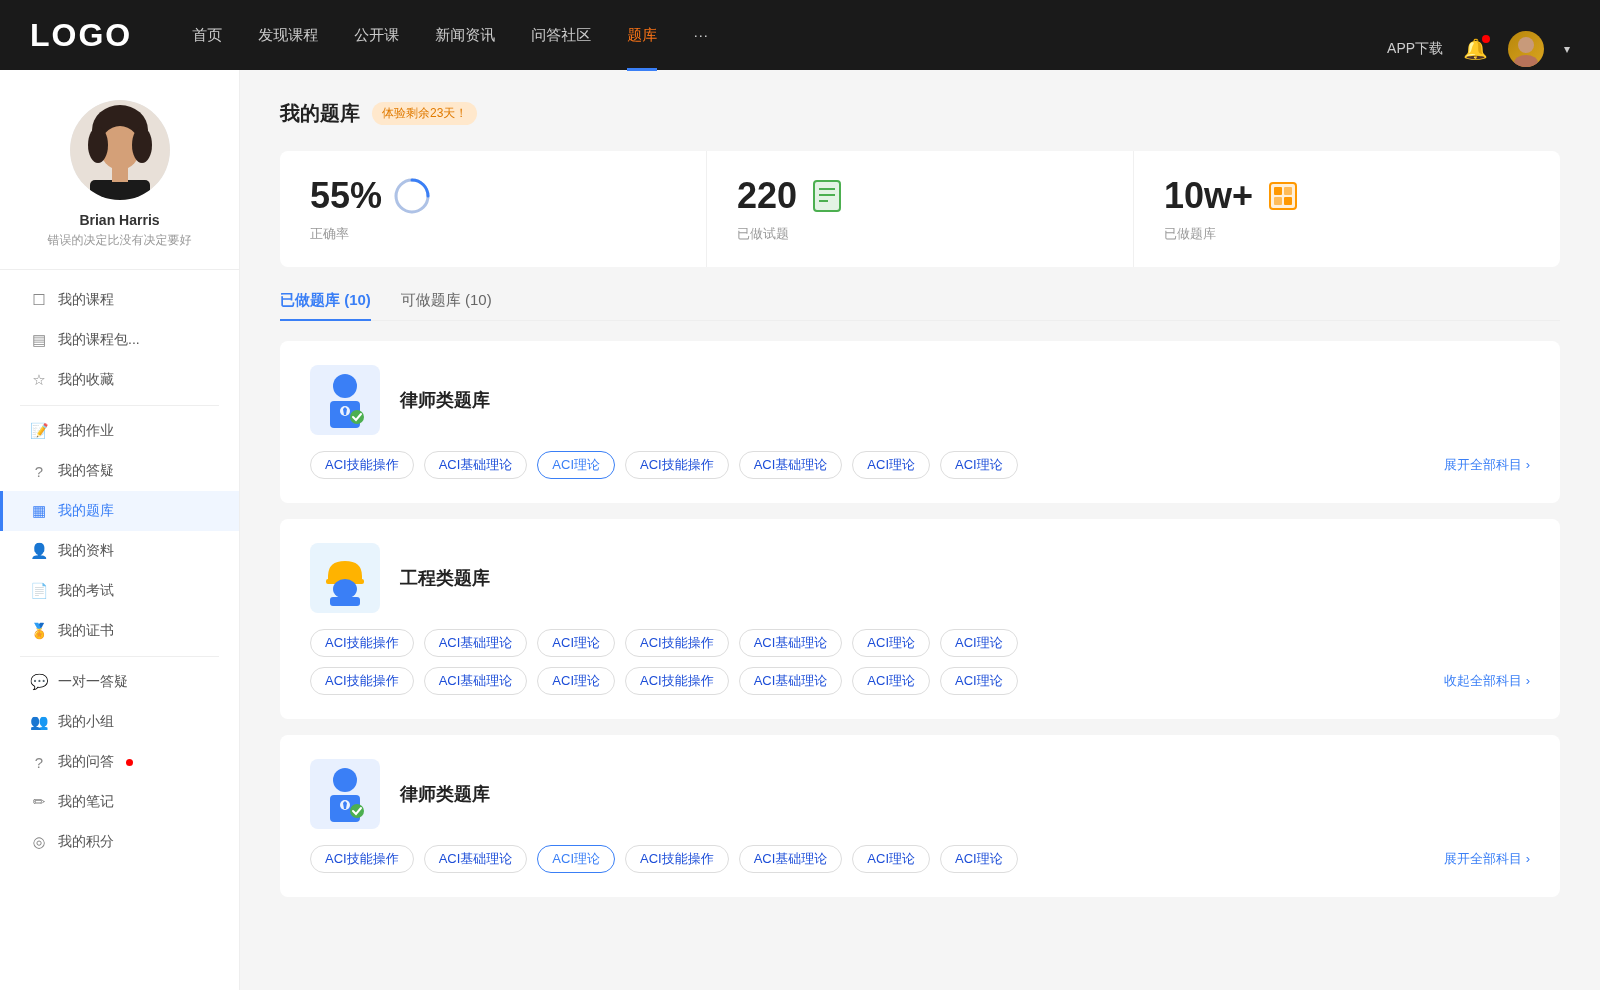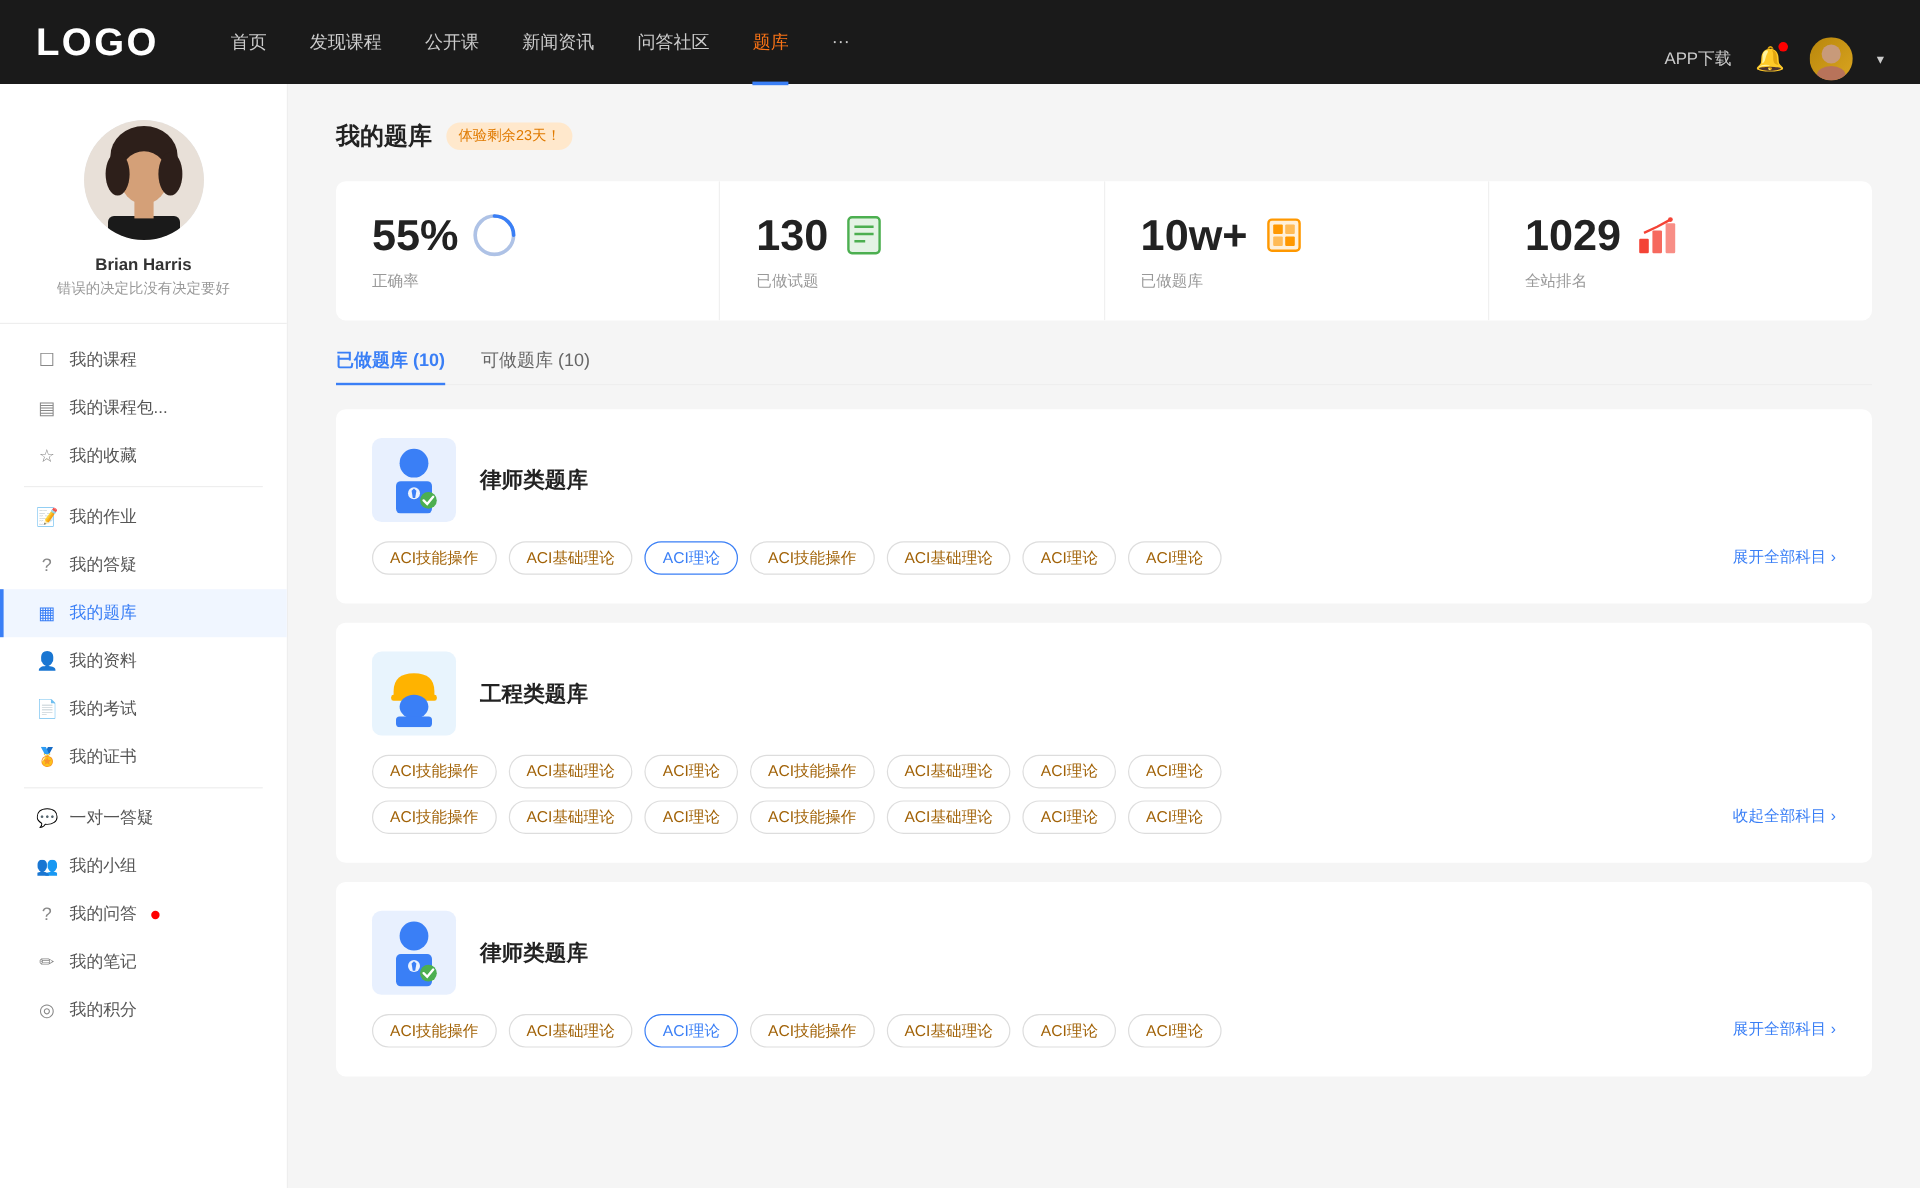--- a/index.html
+++ b/index.html
@@ -305,21 +305,21 @@
     .qbank-title {
       font-size: 18px;
       font-weight: 600;
       color: #222;
     }
     .tag {
       padding: 4px 14px;
       border-radius: 16px;
       font-size: 13px;
       border: 1px solid #ddd;
-      color: #a16207;
+      color: #1d4ed8;
       cursor: pointer;
       background: #fff;
     }
     .tag.active-tag {
       border-color: #3a7ff6;
       color: #3a7ff6;
       background: #fff;
     }
     .expand-link {
       margin-left: auto;
@@ -488,21 +488,21 @@
               <path d="M18 2 A16 16 0 0 1 34 18" fill="none" stroke="#3a7ff6" stroke-width="3" stroke-linecap="round"></path>
               <path d="M18 2 A16 16 0 1 0 34 18" fill="none" stroke="#3a7ff6" stroke-width="3" stroke-linecap="round" opacity="0.3"></path>
             </svg>
           </span>
         </div>
         <span class="stat-label">正确率</span>
       </div>
 
       <div class="stat-card">
         <div class="stat-top">
-          <span class="stat-value">130</span>
+          <span class="stat-value">220</span>
           <span class="stat-icon">
             <svg width="34" height="34" viewBox="0 0 34 34">
               <rect x="4" y="2" width="26" height="30" rx="3" fill="#4caf50" opacity="0.15"></rect>
               <rect x="4" y="2" width="26" height="30" rx="3" fill="none" stroke="#4caf50" stroke-width="2"></rect>
               <line x1="9" y1="10" x2="25" y2="10" stroke="#4caf50" stroke-width="2"></line>
               <line x1="9" y1="16" x2="25" y2="16" stroke="#4caf50" stroke-width="2"></line>
               <line x1="9" y1="22" x2="18" y2="22" stroke="#4caf50" stroke-width="2"></line>
             </svg>
           </span>
         </div>
@@ -519,35 +519,20 @@
               <rect x="8" y="8" width="8" height="8" rx="1" fill="#ff9800"></rect>
               <rect x="18" y="8" width="8" height="8" rx="1" fill="#ff9800" opacity="0.6"></rect>
               <rect x="8" y="18" width="8" height="8" rx="1" fill="#ff9800" opacity="0.6"></rect>
               <rect x="18" y="18" width="8" height="8" rx="1" fill="#ff9800"></rect>
             </svg>
           </span>
         </div>
         <span class="stat-label">已做题库</span>
       </div>
 
-      <div class="stat-card">
-        <div class="stat-top">
-          <span class="stat-value">1029</span>
-          <span class="stat-icon">
-            <svg width="34" height="34" viewBox="0 0 34 34">
-              <rect x="2" y="20" width="8" height="12" rx="1" fill="#f44336"></rect>
-              <rect x="13" y="13" width="8" height="19" rx="1" fill="#f44336" opacity="0.8"></rect>
-              <rect x="24" y="7" width="8" height="25" rx="1" fill="#f44336" opacity="0.6"></rect>
-              <polyline points="6,15 17,10 28,4" fill="none" stroke="#f44336" stroke-width="2"></polyline>
-              <circle cx="28" cy="4" r="2" fill="#f44336"></circle>
-            </svg>
-          </span>
-        </div>
-        <span class="stat-label">全站排名</span>
-      </div>
     </div>
 
     <div class="tabs-row">
       <span class="tab-item active">已做题库 (10)</span>
       <span class="tab-item">可做题库 (10)</span>
     </div>
 
     <div class="qbank-card">
       <div class="qbank-header">
         <div class="qbank-icon-wrap">

